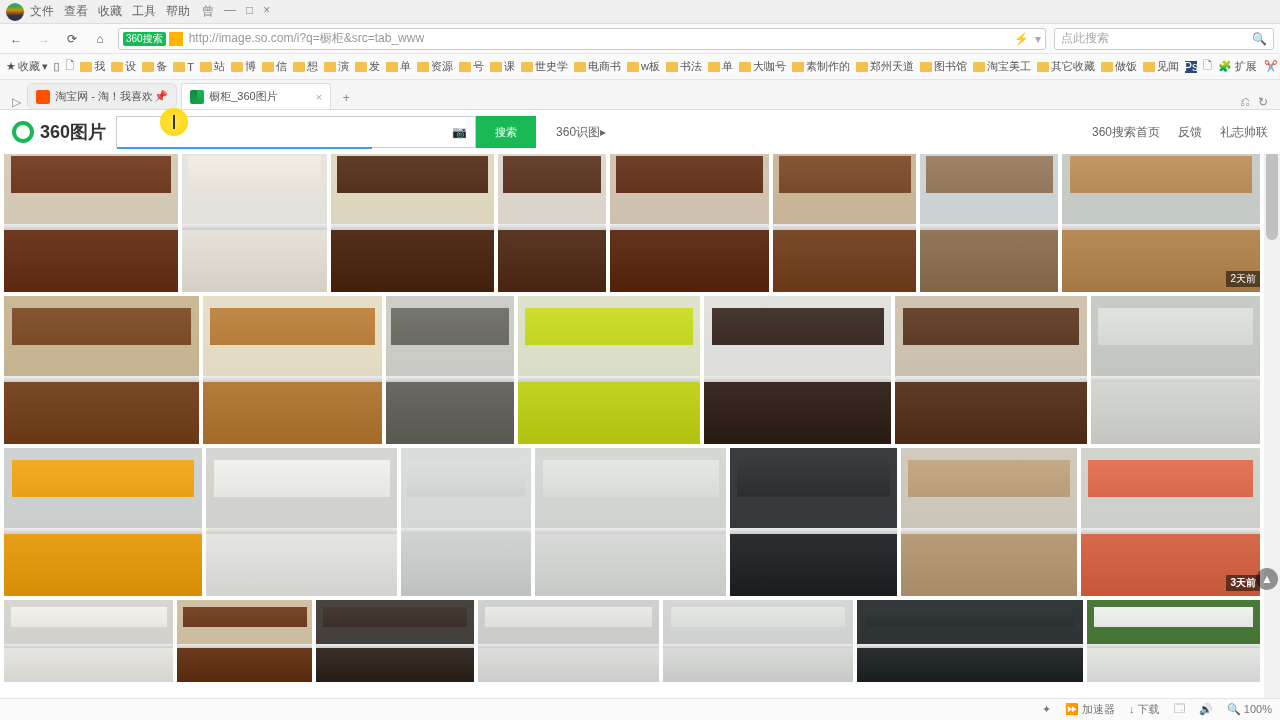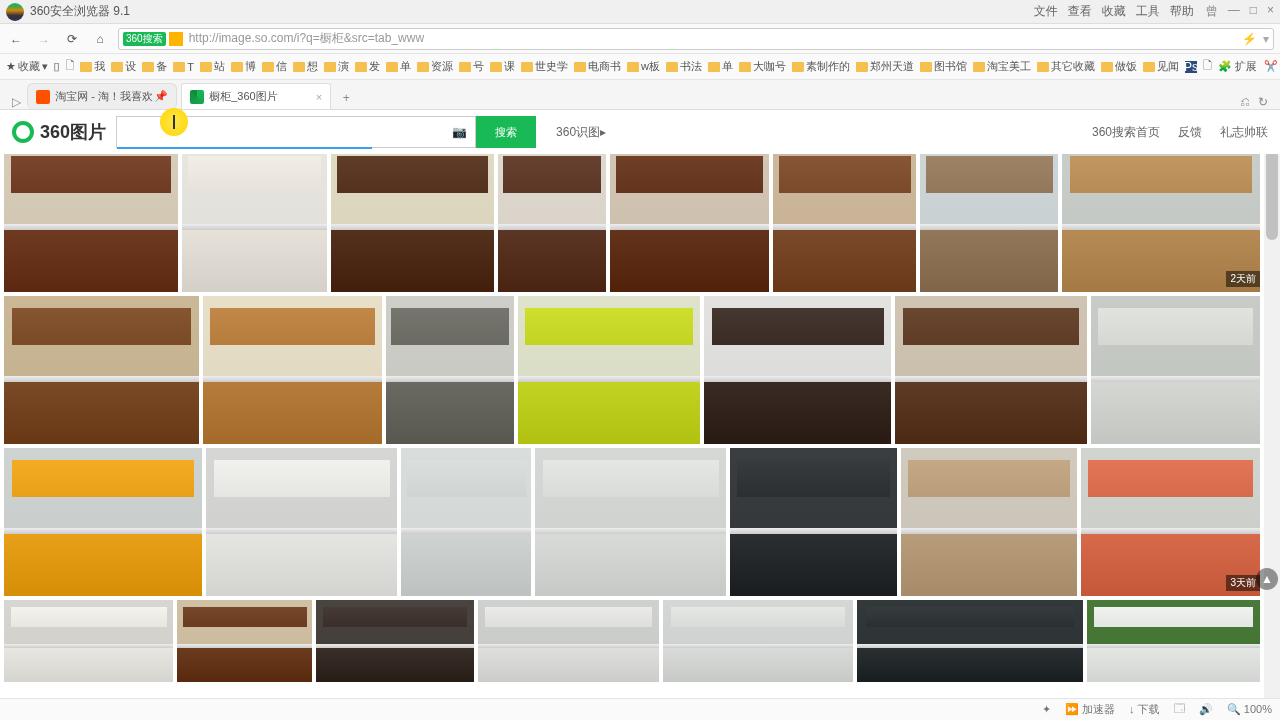--- a/index.html
+++ b/index.html
@@ -75,21 +75,20 @@
 .statusbar .r { margin-left: auto; display: flex; gap: 14px; align-items: center; }
 
 .cursor { position: absolute; top: 108px; left: 160px; width: 28px; height: 28px; border-radius: 50%; background: radial-gradient(#ffe74a, #ffd400); z-index: 40; display: flex; align-items: center; justify-content: center; }
 .cursor::after { content: ''; width: 2px; height: 14px; background: #333; }
 </style>
 </head>
 <body>
 
 <div class="titlebar">
   <div class="avatar"></div>
-  <div class="title">360安全浏览器 9.1</div>
   <div class="menu">
     <span>文件</span>
     <span>查看</span>
     <span>收藏</span>
     <span>工具</span>
     <span>帮助</span>
   </div>
   <div class="winctl">
     <span>曾</span>
     <span>—</span>
@@ -102,20 +101,24 @@
   <div class="btn">←</div>
   <div class="btn" style="color:#bbb">→</div>
   <div class="btn">⟳</div>
   <div class="btn">⌂</div>
   <div class="addrwrap">
     <span class="badge">360搜索</span>
     <span class="badge2"></span>
     <span class="url">http://image.so.com/i?q=橱柜&amp;src=tab_www</span>
     <span class="bolt">⚡</span>
     <span style="color:#aaa">▾</span>
+  </div>
+  <div class="searchwrap">
+    <span>点此搜索</span>
+    <span class="mag">🔍</span>
   </div>
 </div>
 
 <div class="bookmarks">
   <span class="bm">★<span>收藏</span>▾</span>
   <span class="bm">▯</span>
   <span class="bm">🗋</span>
   <span id="bm-list" style="display:flex;gap:6px">
       <span class="bm"><span class="fold"></span>我</span>
       <span class="bm"><span class="fold"></span>设</span>
@@ -383,21 +386,21 @@
       </div>
       <div class="thumb" style="width: 206px; height: 148px;">
         <div class="scene">
           <div class="wall" style="background:linear-gradient(#d1cabf,#c7c0b5)"></div>
           <div class="floor"></div>
           <div class="cab-bot" style="background:linear-gradient(#b99c7a,#a78a68)"></div>
           <div class="counter"></div>
           <div class="cab-top" style="background:linear-gradient(#c5a886,#b99c7a)"></div>
         </div>
       </div>
-      <div class="thumb" style="width: 210px; height: 148px;">
+      <div class="thumb" style="width: 210px; height: 148px; font-weight: bold;">
         <div class="scene">
           <div class="wall" style="background:linear-gradient(#d2d4d0,#c8cac6)"></div>
           <div class="floor"></div>
           <div class="cab-bot" style="background:linear-gradient(#d66a4a,#c45838)"></div>
           <div class="counter"></div>
           <div class="cab-top" style="background:linear-gradient(#e27656,#d66a4a)"></div>
         </div>
         <div class="badge-time">3天前</div>
       </div>
     </div>

